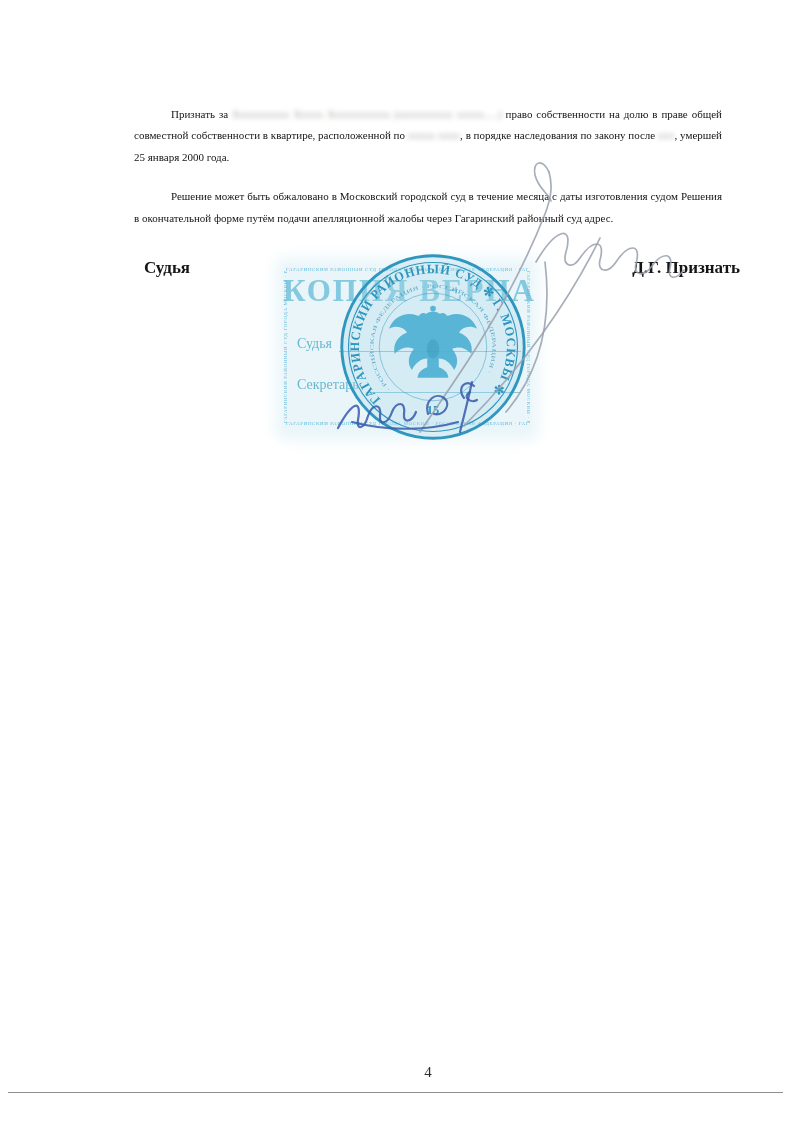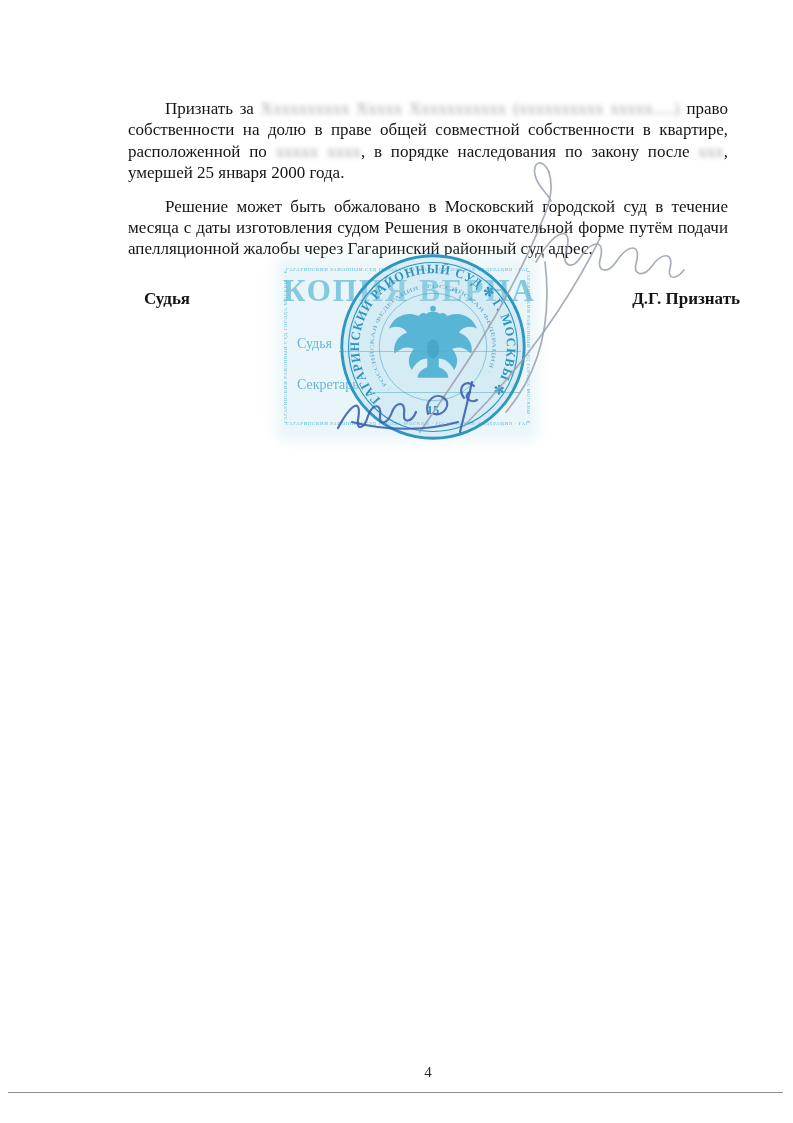--- a/index.html
+++ b/index.html
@@ -1,19 +1,19 @@
 <!DOCTYPE html>
 <html style="--light: #9bd2e4; --medium: #4fb0d2; --dark: #2f96be; --pen: #98a0ae; --ink: #3c5fae;"><head>
 <meta charset="utf-8">
 <style>
   html,body{margin:0;padding:0;background:#ffffff;}
   .page{position:relative;width:793px;height:1123px;background:#ffffff;overflow:hidden;
         font-family:"Liberation Serif", serif;color:#151515;}
   .content{position:absolute;left:116px;top:86px;width:624px;}
-  .content p{margin:12px;font-size:17px;line-height:21.4px;text-align:justify;text-indent:37px;}
+  .content p{margin:18px;font-size:11px;line-height:21.4px;text-align:justify;text-indent:37px;}
   .redacted{filter:blur(2.6px);color:#8d8a86;opacity:.8;}
   .judge-row{display:flex;justify-content:space-between;margin-top:29px;padding-left:28px;
              font-weight:bold;font-size:17px;}
   
   .stamp-tint{position:absolute;left:276px;top:258px;width:262px;height:182px;
               background:rgba(170,215,232,.26);border-radius:8px;filter:blur(7px);}
   .rect-stamp{position:absolute;left:283px;top:267px;width:248px;height:160px;
               color:var(--medium);filter:blur(.3px);}
   .rs-strip{position:absolute;overflow:hidden;font-size:5px;letter-spacing:.6px;
             white-space:nowrap;color:var(--medium);opacity:.85;line-height:6px;}

